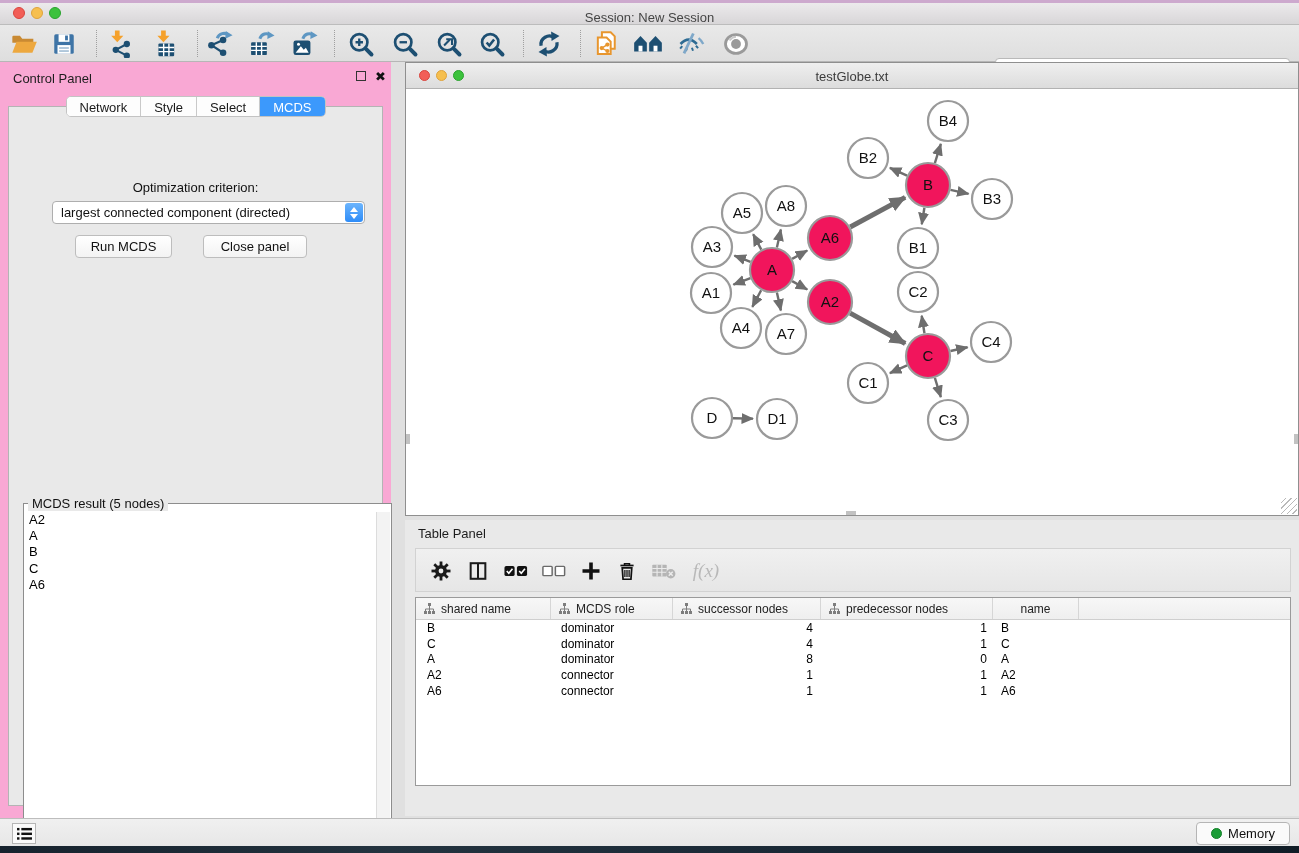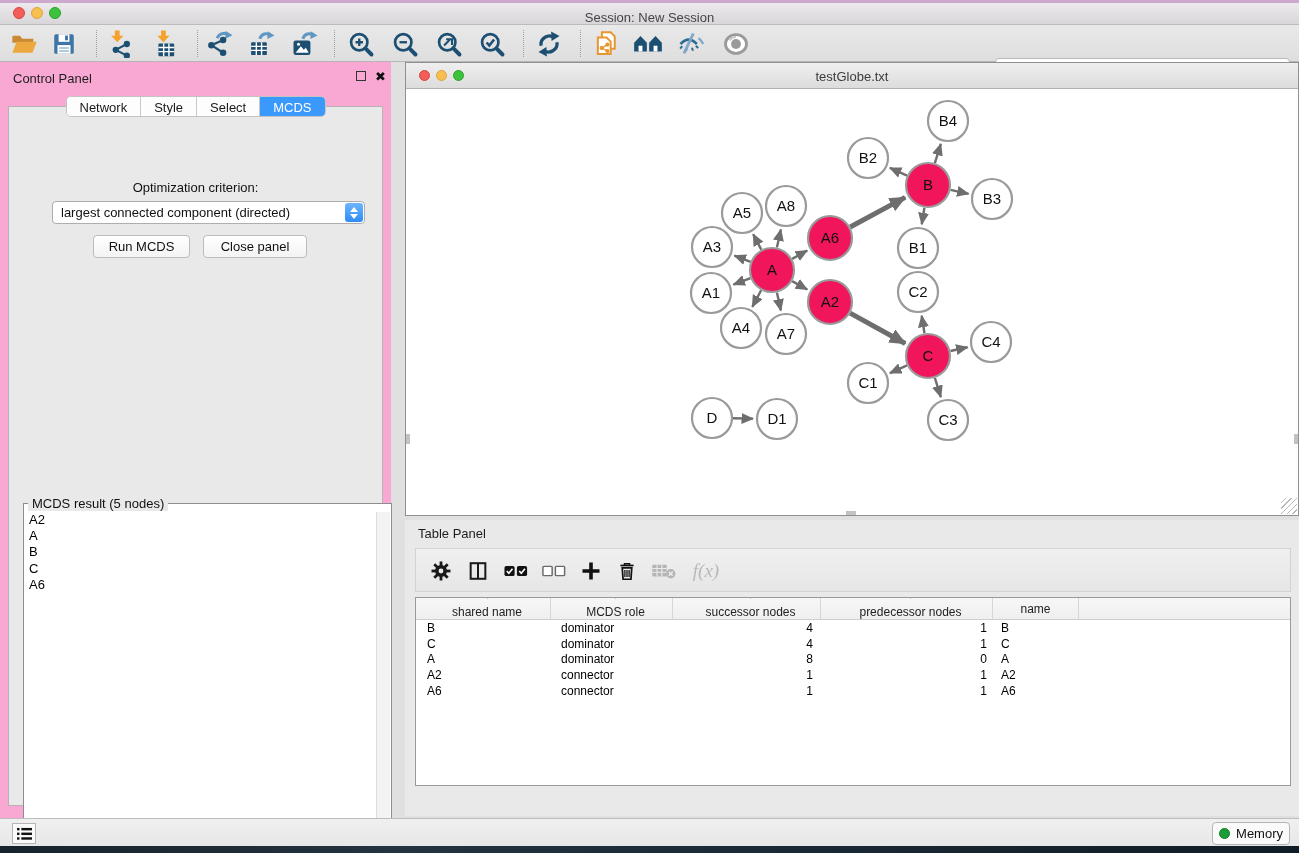--- a/index.html
+++ b/index.html
@@ -62,31 +62,31 @@
     background:repeating-linear-gradient(135deg,transparent 0 3px,#b9b9b9 3px 4px); }
 
   
   #table-panel { left:405px; top:520px; width:894px; height:296px; background:#e9e9e9; }
   #tp-title { left:13px; top:6px; font-size:13px; color:#1d1d1d; }
   #tp-toolbar { left:10px; top:28px; width:876px; height:44px; background:linear-gradient(#f0f0f0,#e6e6e6); border:1px solid #d2d2d2; }
   .tp-icon { position:absolute; top:7px; width:34px; height:30px; display:flex; align-items:center; justify-content:center; cursor:default; }
   .fx-label { font-family:"Liberation Serif","DejaVu Serif",serif; font-style:italic; font-size:19px; color:#b8b8b8; }
   #data-table { left:10px; top:77px; width:876px; height:189px; background:#fff; border:1px solid #9a9a9a; overflow:hidden; }
   #thead { display:flex; height:22px; background:linear-gradient(#f7f7f7,#efefef); border-bottom:1px solid #cfcfcf; }
-  .th { display:flex; align-items:center; gap:6px; font-size:12px; color:#222; border-right:1px solid #d6d6d6; padding-left:8px;flex-direction:column; }
+  .th { display:flex; align-items:center; gap:6px; font-size:12px; color:#222; border-right:1px solid #d6d6d6; padding-left:8px; }
   .th.center { justify-content:center; padding-left:0; }
   .tr { display:flex; height:15.8px; align-items:center; }
   .td { font-size:12px; color:#000; overflow:hidden; white-space:nowrap; }
   .td.r { text-align:right; }
   #tp-tabs-wrap { position:absolute; left:0; top:270px; width:894px; display:flex; justify-content:center; }
 
   
   #status-bar { left:0; top:818px; width:1299px; height:28px; background:linear-gradient(#f0f0f0,#e7e7e7); border-top:1px solid #bdbdbd; }
   #list-btn { left:12px; top:4px; width:24px; height:21px; background:#fafafa; border:1px solid #b5b5b5; display:flex; align-items:center; justify-content:center; }
-  #memory-btn { right:9px; top:3px; height:23px; padding:0 6px; background:#fafafa; border:1px solid #b5b5b5; border-radius:4px; display:flex; align-items:center; gap:6px; font-size:13px; color:#111; }
+  #memory-btn { right:9px; top:3px; height:23px; padding:0 14px; background:#fafafa; border:1px solid #b5b5b5; border-radius:4px; display:flex; align-items:center; gap:6px; font-size:13px; color:#111; }
   #memory-dot { width:11px; height:11px; border-radius:50%; background:#1a9c36; border:1px solid #128028; }
   #desktop-bottom { left:0; top:846px; width:1299px; height:7px; background:linear-gradient(90deg,#16222d,#23333f 30%,#1a2936 60%,#101c26); }
 </style>
 </head>
 <body>
 
 <div id="desktop-top" class="abs"></div>
 <div id="titlebar" class="abs">
   <span class="tl red" style="left:13px"></span>
   <span class="tl yellow" style="left:31px"></span>
@@ -258,21 +258,21 @@
     </div>
   <div id="cp-body" class="abs">
     <div id="criterion-select" class="abs">
       <span>largest connected component (directed)</span>
       <span id="criterion-spinner">
           <span class="chev-up"></span>
           <span class="chev-dn"></span>
         </span>
     </div>
     <div id="opt-label" class="abs">Optimization criterion:</div>
-    <div class="cp-btn" style="left:84px;width:97px">Run MCDS</div>
+    <div class="cp-btn" style="left:66px;width:97px">Run MCDS</div>
     <div class="cp-btn" style="left:194px;width:104px">Close panel</div>
     <div id="fieldset" class="abs">
       <span id="fieldset-label">MCDS result (5 nodes)</span>
       <div id="mcds-list">
           <div class="mcds-item">A2</div>
           <div class="mcds-item">A</div>
           <div class="mcds-item">B</div>
           <div class="mcds-item">C</div>
           <div class="mcds-item">A6</div>
         </div>

